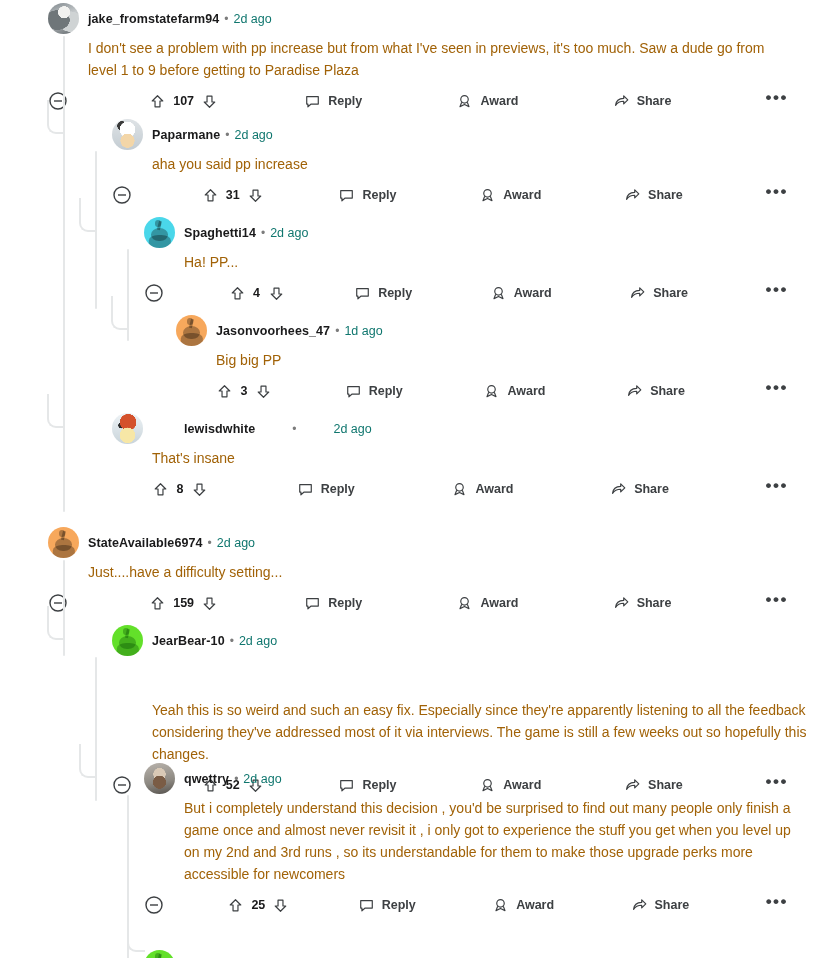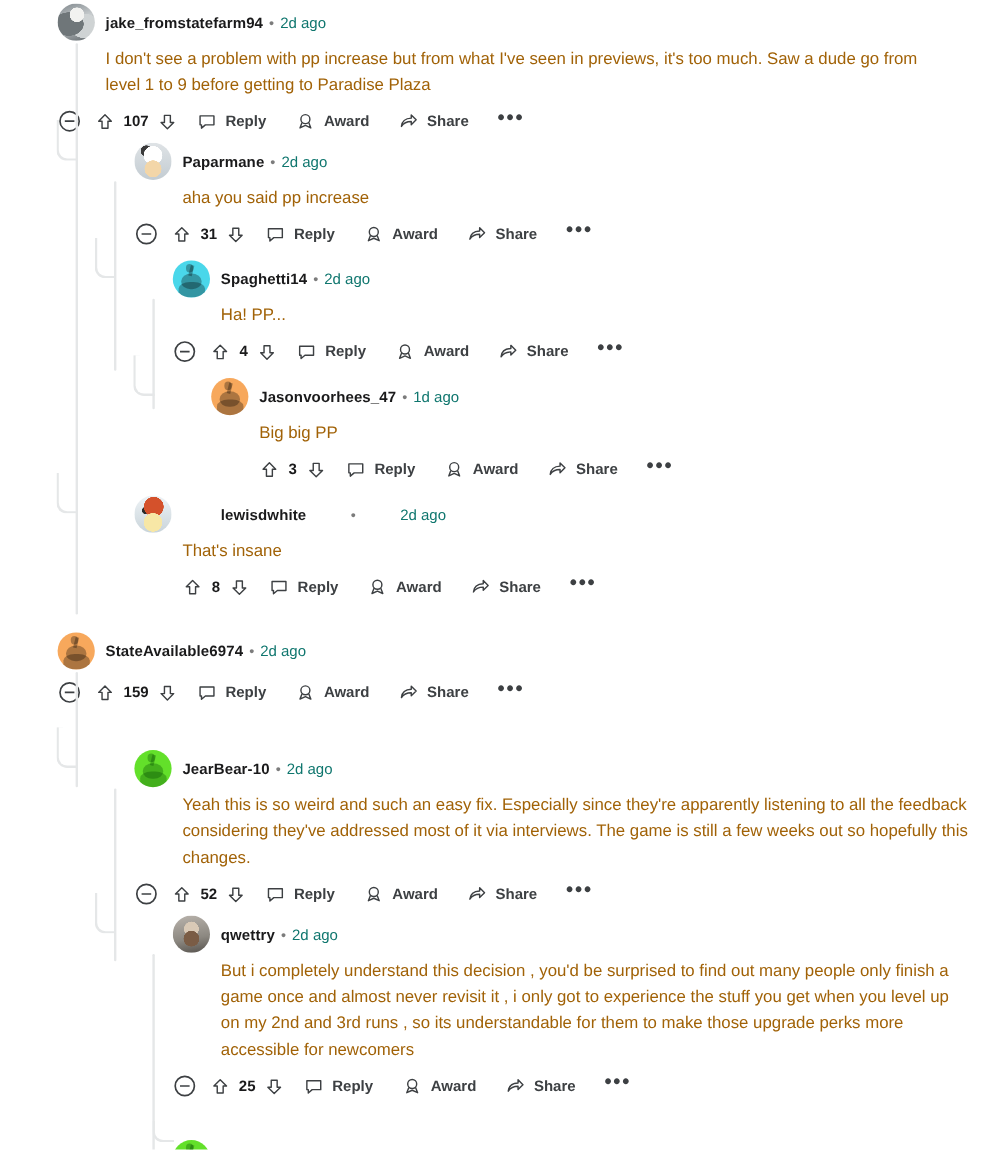--- a/index.html
+++ b/index.html
@@ -69,20 +69,21 @@
     white-space: pre-wrap;
   }
   .ctext + .ctext { margin-top: 16px; }
 
   .actions {
     display: flex;
     align-items: center;
     height: 36px;
     margin-left: -40px;   
     padding-left: 0;
+    justify-content: space-between;
   }
   .actions.nocollapse { margin-left: 0; }
 
   .act {
     display: flex;
     align-items: center;
     color: #3d4043;
     font-size: 12.5px;
     font-weight: bold;
     margin-right: 16px;
@@ -489,20 +490,21 @@
             <span class="ant"></span>
             <span class="head"></span>
             <span class="body"></span>
           </span>
         </div>
       <span class="uname">StateAvailable6974</span>
       <span class="dot">•</span>
       <span class="age">2d ago</span>
     </div>
     <div class="cbody">
+      <div class="ctext">Just....have a difficulty setting...</div>
       <div class="actions">
         <div class="act collapse">
           <svg width="20" height="20" viewBox="0 0 20 20">
               <circle cx="10" cy="10" r="8" fill="none" stroke="#3d4043" stroke-width="1.4"></circle>
               <line x1="6" y1="10" x2="14" y2="10" stroke="#3d4043" stroke-width="1.4"></line>
             </svg>
         </div>
         <div class="act vote">
           <svg width="17" height="17" viewBox="0 0 20 20">
               <path d="M10 3.2 L16.2 9.4 H12.9 V16.3 H7.1 V9.4 H3.8 Z" fill="none" stroke="#3d4043" stroke-width="1.4" stroke-linejoin="round"></path>
@@ -549,21 +551,21 @@
             <span class="ant"></span>
             <span class="head"></span>
             <span class="body"></span>
           </span>
         </div>
       <span class="uname">JearBear-10</span>
       <span class="dot">•</span>
       <span class="age">2d ago</span>
     </div>
     <div class="cbody">
-      <div class="ctext" style="max-width:656px;">Yeah this is so weird and such an easy fix. Especially since they're apparently listening to all the feedback considering they've addressed most of it via interviews. The game is still a few weeks out so hopefully this changes.</div>
+      <div class="ctext" style="max-width:656px;margin-top:40px;">Yeah this is so weird and such an easy fix. Especially since they're apparently listening to all the feedback considering they've addressed most of it via interviews. The game is still a few weeks out so hopefully this changes.</div>
       <div class="actions">
         <div class="act collapse">
           <svg width="20" height="20" viewBox="0 0 20 20">
               <circle cx="10" cy="10" r="8" fill="none" stroke="#3d4043" stroke-width="1.4"></circle>
               <line x1="6" y1="10" x2="14" y2="10" stroke="#3d4043" stroke-width="1.4"></line>
             </svg>
         </div>
         <div class="act vote">
           <svg width="17" height="17" viewBox="0 0 20 20">
               <path d="M10 3.2 L16.2 9.4 H12.9 V16.3 H7.1 V9.4 H3.8 Z" fill="none" stroke="#3d4043" stroke-width="1.4" stroke-linejoin="round"></path>

